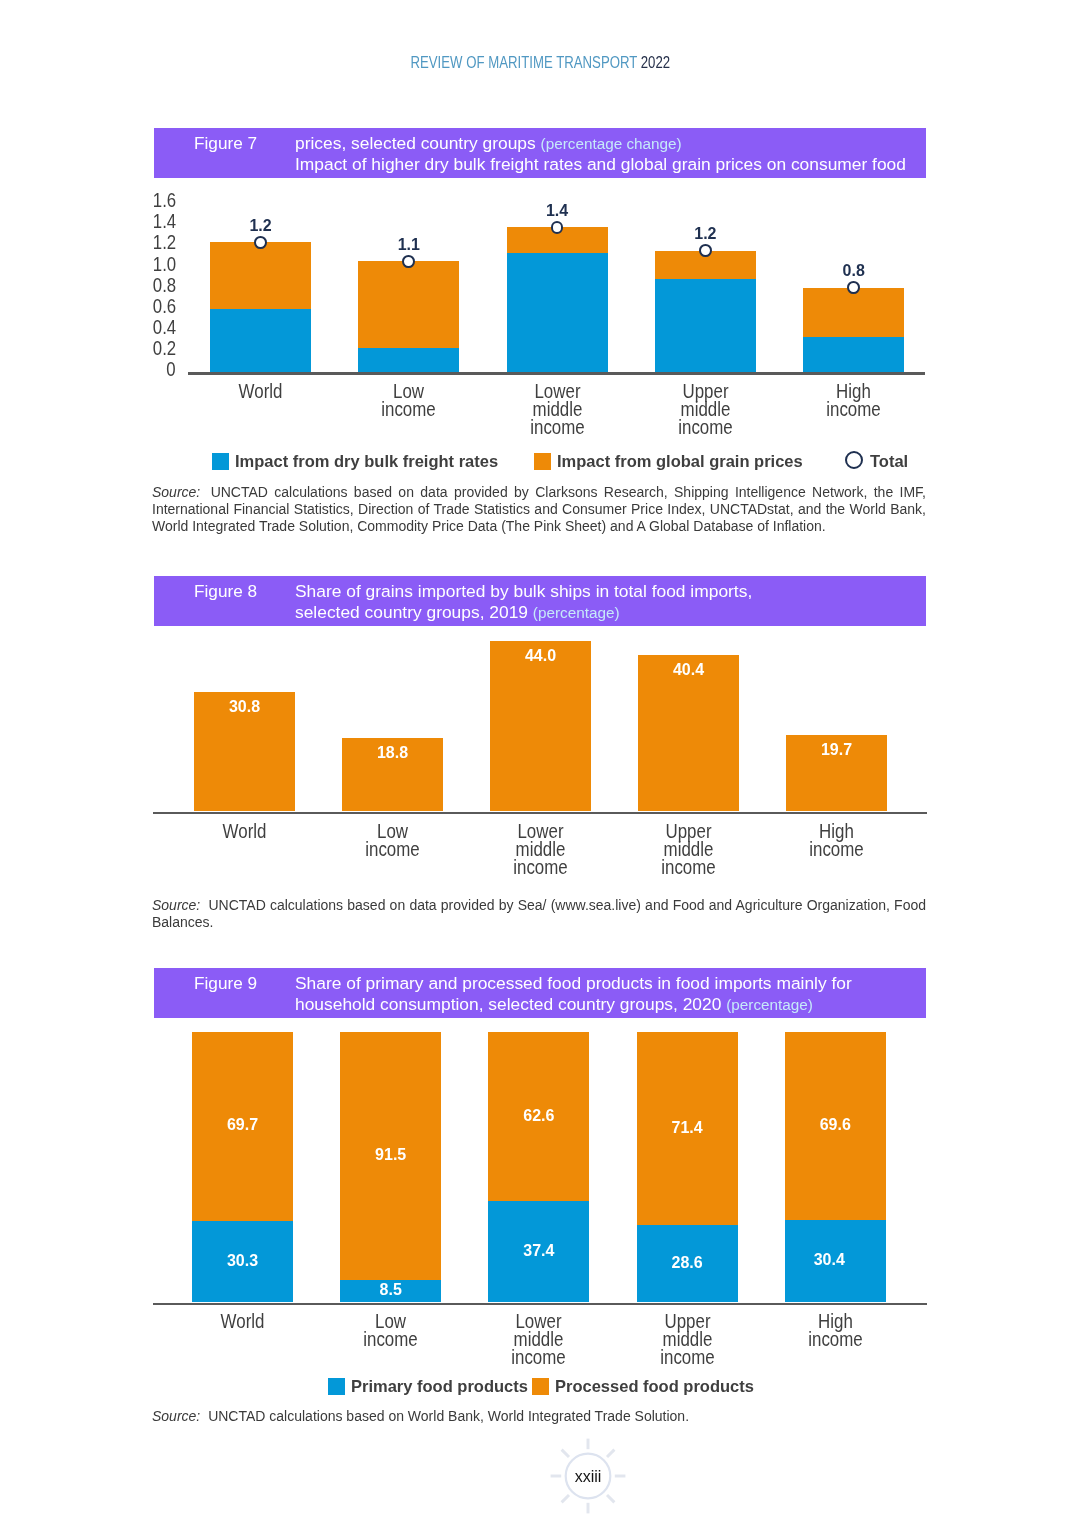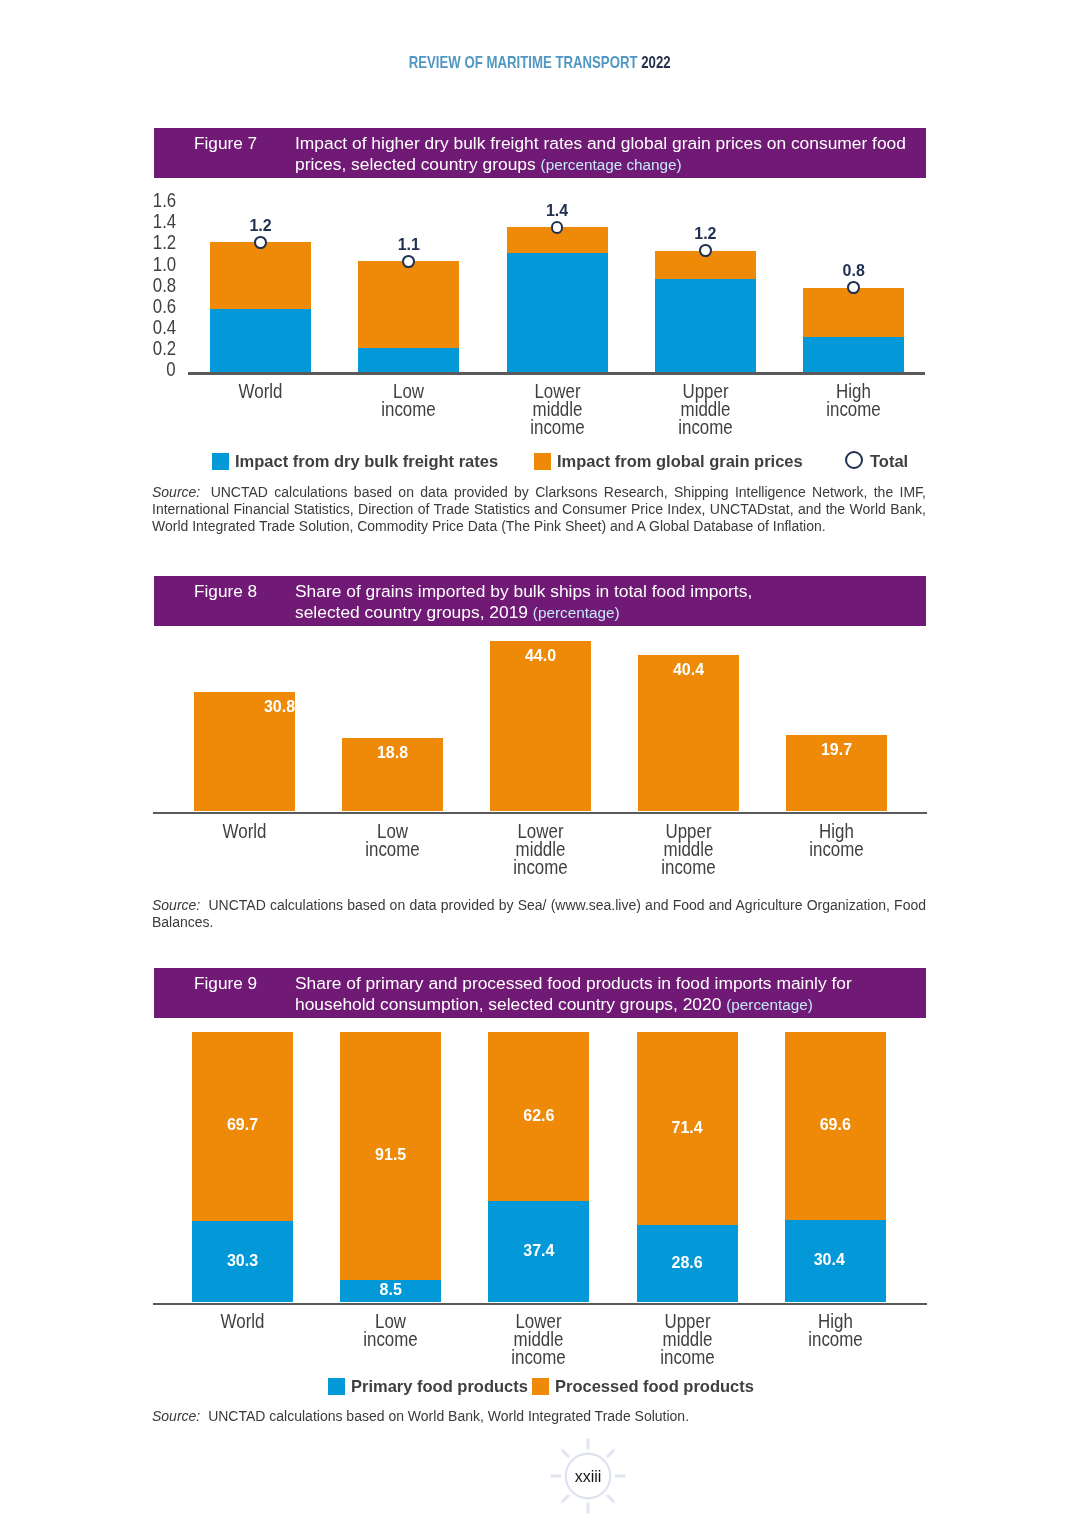--- a/index.html
+++ b/index.html
@@ -3,27 +3,27 @@
 <meta charset="utf-8">
 <style>
   html,body{margin:0;padding:0;}
   body{width:1080px;height:1527px;background:#ffffff;
        font-family:"Liberation Sans",sans-serif;position:relative;overflow:hidden;
        -webkit-font-smoothing:antialiased;}
   .page{position:absolute;left:0;top:0;width:1080px;height:1527px;}
 
   
   .runhead{position:absolute;left:0;top:54px;width:1080px;text-align:center;
-           font-size:16.5px;font-weight:bold;line-height:16px;}
+           font-size:16.5px;font-weight:normal;line-height:16px;}
   .runhead .inner{display:inline-block;transform:scaleX(0.80);transform-origin:center;}
   .runhead .rh-main{color:#5098C2;}
   .runhead .rh-year{color:#26304A;}
 
   
-  .band{position:absolute;left:154px;width:772px;height:50px;background:#701a75;}
+  .band{position:absolute;left:154px;width:772px;height:50px;background:#8b5cf6;}
   .band .fignum{position:absolute;left:40px;top:5px;font-size:17.2px;color:#FFFFFF;line-height:21px;}
   .band .figtitle{position:absolute;left:141px;top:5px;right:4px;
                   font-size:17.4px;color:#FFFFFF;line-height:21px;white-space:pre;}
   .band .figtitle .sub{color:#C6E9FA;font-size:15.3px;}
 
   
   .chart{position:absolute;}
   .axis{position:absolute;background:#5A5A5A;height:2.6px;}
   .bar{position:absolute;}
   .bar.blue{background:#0398D8;}
@@ -56,21 +56,21 @@
 </head>
 <body>
 
 <div class="page">
 
   <div class="runhead"><span class="inner"><span class="rh-main">REVIEW OF MARITIME TRANSPORT</span> <span class="rh-year">2022</span></span>
   </div>
 
   <div class="band" style="top:127.5px;">
     <div class="fignum">Figure 7</div>
-    <div class="figtitle"><div>Impact of higher dry bulk freight rates and global grain prices on consumer food</div><div><span>prices, selected country groups </span><span class="sub">(percentage change)</span></div></div>
+    <div class="figtitle"><div><span>prices, selected country groups </span><span class="sub">(percentage change)</span></div><div>Impact of higher dry bulk freight rates and global grain prices on consumer food</div></div>
   </div>
 
   <div class="chart" id="chart7" style="left:0;top:0;width:1080px;height:1527px;">
       <div class="axis" style="left:188px;top:372px;width:737px;"></div>
       <div class="ytick" style="left:145px;top:191.2px;width:31px;"><span>1.6</span></div>
       <div class="ytick" style="left:145px;top:212.3px;width:31px;"><span>1.4</span></div>
       <div class="ytick" style="left:145px;top:233.4px;width:31px;"><span>1.2</span></div>
       <div class="ytick" style="left:145px;top:254.5px;width:31px;"><span>1.0</span></div>
       <div class="ytick" style="left:145px;top:275.6px;width:31px;"><span>0.8</span></div>
       <div class="ytick" style="left:145px;top:296.7px;width:31px;"><span>0.6</span></div>
@@ -136,21 +136,21 @@
        <span>UNCTAD calculations based on data provided by Clarksons Research, Shipping Intelligence Network, the IMF, International Financial Statistics, Direction of Trade Statistics and Consumer Price Index, UNCTADstat, and the World Bank, World Integrated Trade Solution, Commodity Price Data (The Pink Sheet) and A Global Database of Inflation.</span></div>
 
   <div class="band" style="top:575.5px;">
     <div class="fignum">Figure 8</div>
     <div class="figtitle"><div>Share of grains imported by bulk ships in total food imports,</div><div><span>selected country groups, 2019 </span><span class="sub">(percentage)</span></div></div>
   </div>
 
   <div class="chart" id="chart8" style="left:0;top:0;width:1080px;height:1527px;">
       <div class="axis" style="left:153px;top:811.5px;width:774px;"></div>
       <div class="bar orange" style="left:194px;top:691.842px;width:101px;height:119.658px;"></div>
-      <div class="vallab" style="left:194px;top:698.842px;width:101px;padding-left:35px;">30.8</div>
+      <div class="vallab" style="left:194px;top:698.842px;width:101px;">30.8</div>
       <div class="xlab" style="left:169px;top:822px;width:151px;">
         <div>World</div>
       </div>
       <div class="bar orange" style="left:342px;top:738.462px;width:101px;height:73.038px;"></div>
       <div class="vallab" style="left:342px;top:745.462px;width:101px;">18.8</div>
       <div class="xlab" style="left:317px;top:822px;width:151px;">
         <div>Low</div>
         <div>income</div>
       </div>
       <div class="bar orange" style="left:490px;top:640.56px;width:101px;height:170.94px;"></div>

